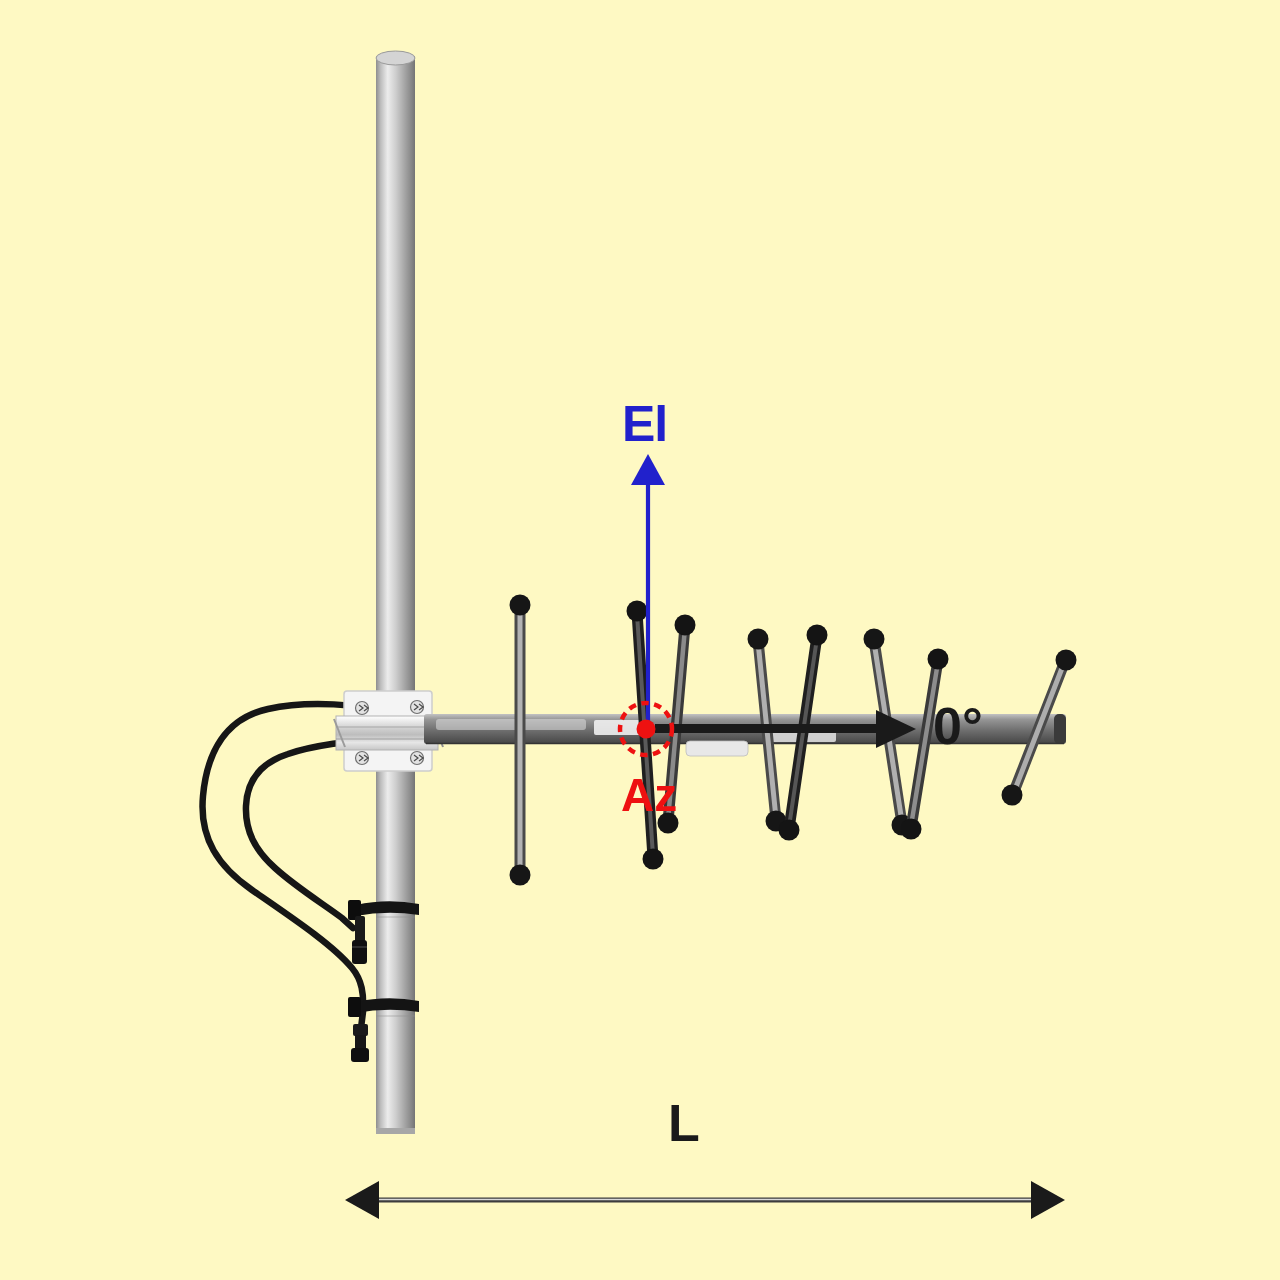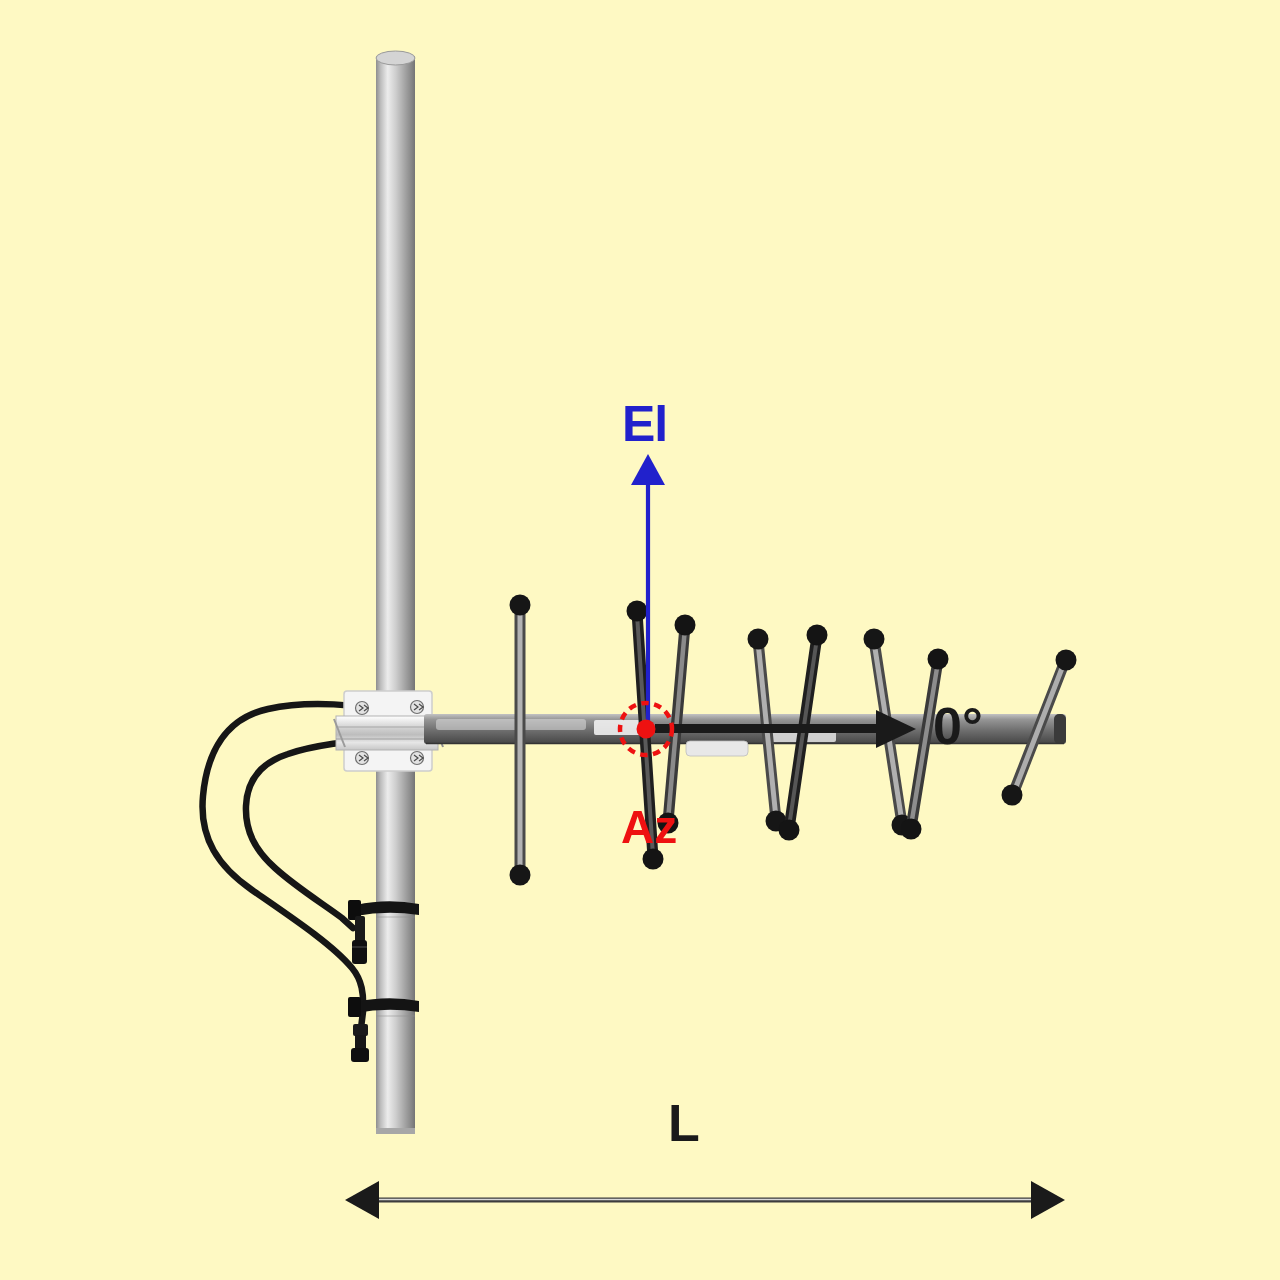--- a/index.html
+++ b/index.html
@@ -18,21 +18,21 @@
   .stage svg{position:absolute;left:0;top:0;}
   .diagram-label{
     position:absolute;
     font-weight:bold;
     line-height:1;
     color:var(--annotation-color);
     white-space:nowrap;
     user-select:none;
   }
   .label-el{left:622px;top:399px;font-size:50px;letter-spacing:-1px;color:var(--elevation-axis-color);}
-  .label-az{left:621px;top:772px;font-size:46px;letter-spacing:0px;color:var(--azimuth-marker-color);margin-top:32px;}
+  .label-az{left:621px;top:772px;font-size:46px;letter-spacing:0px;color:var(--azimuth-marker-color);}
   .label-zero{left:933px;top:700px;font-size:52px;}
   .label-l{left:668px;top:1097px;font-size:52px;}
   .el-stroke{stroke:var(--elevation-axis-color);}
   .el-fill{fill:var(--elevation-axis-color);}
   .az-stroke{stroke:var(--azimuth-marker-color);}
   .az-fill{fill:var(--azimuth-marker-color);}
   .ann-stroke{stroke:var(--annotation-color);}
   .ann-fill{fill:var(--annotation-color);}
 </style>
 </head>

